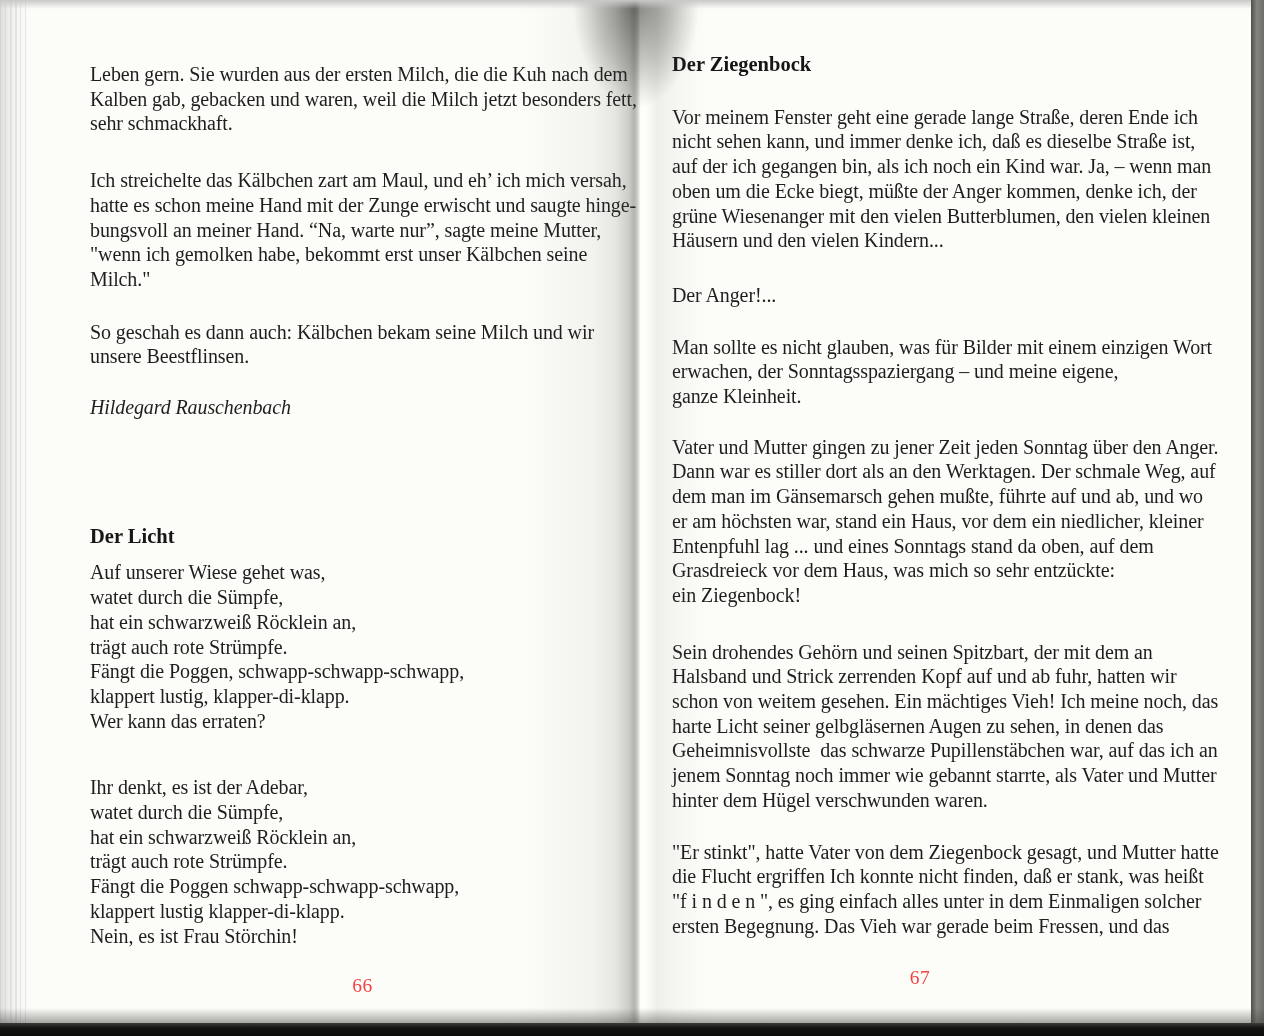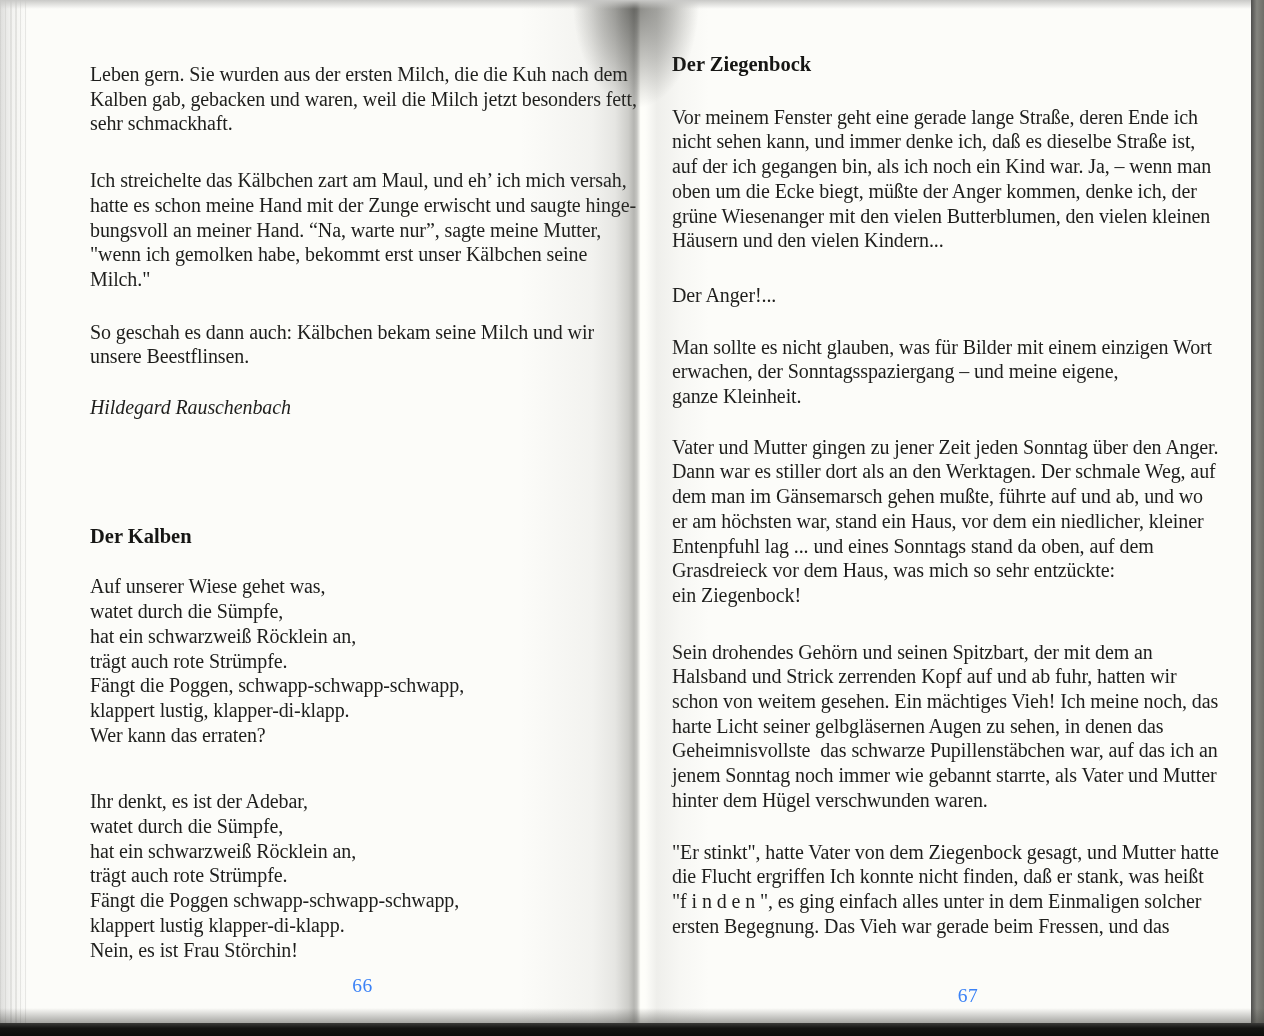--- a/index.html
+++ b/index.html
@@ -29,37 +29,37 @@
     font-weight:700;
     white-space:pre;
     color:#161614;
   }
   .author{font-style:italic;}
   .mt-p1{margin-top:0;}
   .lp2{margin-top:32px;}
   .lp3{margin-top:28px;}
   .lauthor{margin-top:26px;font-style:italic;}
   .lheading{margin-top:104px;}
-  .lstanza1{margin-top:26px;}
+  .lstanza1{margin-top:12px;}
   .lstanza2{margin-top:42px;}
   .rp1{margin-top:28px;}
   .rp2{margin-top:30px;}
   .rp3{margin-top:27px;}
   .rp4{margin-top:26px;}
   .rp5{margin-top:32px;}
   .rp6{margin-top:27px;}
   .page-number{
     position:absolute;
     font-size:19.5px;
-    color:#3b82f6;
+    color:#ef4444;
     text-align:center;
     letter-spacing:0.5px;
   }
   .page-number-left{left:90px;width:545px;top:975px;}
-  .page-number-right{left:708px;width:520px;top:967px;margin-top:18px;}
+  .page-number-right{left:660px;width:520px;top:967px;}
 
   
   .overlay{position:absolute;pointer-events:none;}
   .gutter-shadow{
     left:520px;top:0;width:190px;height:1036px;
     background:linear-gradient(90deg,
       rgba(90,90,84,0) 0%,
       rgba(90,90,84,0.06) 38%,
       rgba(80,80,74,0.13) 50%,
       rgba(70,70,64,0.26) 57%,
@@ -114,21 +114,21 @@
 Kalben gab, gebacken und waren, weil die Milch jetzt besonders fett,
 sehr schmackhaft.</p>
       <p class="para lp2">Ich streichelte das Kälbchen zart am Maul, und eh’ ich mich versah,
 hatte es schon meine Hand mit der Zunge erwischt und saugte hinge-
 bungsvoll an meiner Hand. “Na, warte nur”, sagte meine Mutter,
 "wenn ich gemolken habe, bekommt erst unser Kälbchen seine
 Milch."</p>
       <p class="para lp3">So geschah es dann auch: Kälbchen bekam seine Milch und wir
 unsere Beestflinsen.</p>
       <p class="para author lauthor">Hildegard Rauschenbach</p>
-      <h2 class="heading lheading">Der Kalben</h2>
+      <h2 class="heading lheading">Der Licht</h2>
       <p class="para lstanza1">Auf unserer Wiese gehet was,
 watet durch die Sümpfe,
 hat ein schwarzweiß Röcklein an,
 trägt auch rote Strümpfe.
 Fängt die Poggen, schwapp-schwapp-schwapp,
 klappert lustig, klapper-di-klapp.
 Wer kann das erraten?</p>
       <p class="para lstanza2">Ihr denkt, es ist der Adebar,
 watet durch die Sümpfe,
 hat ein schwarzweiß Röcklein an,

